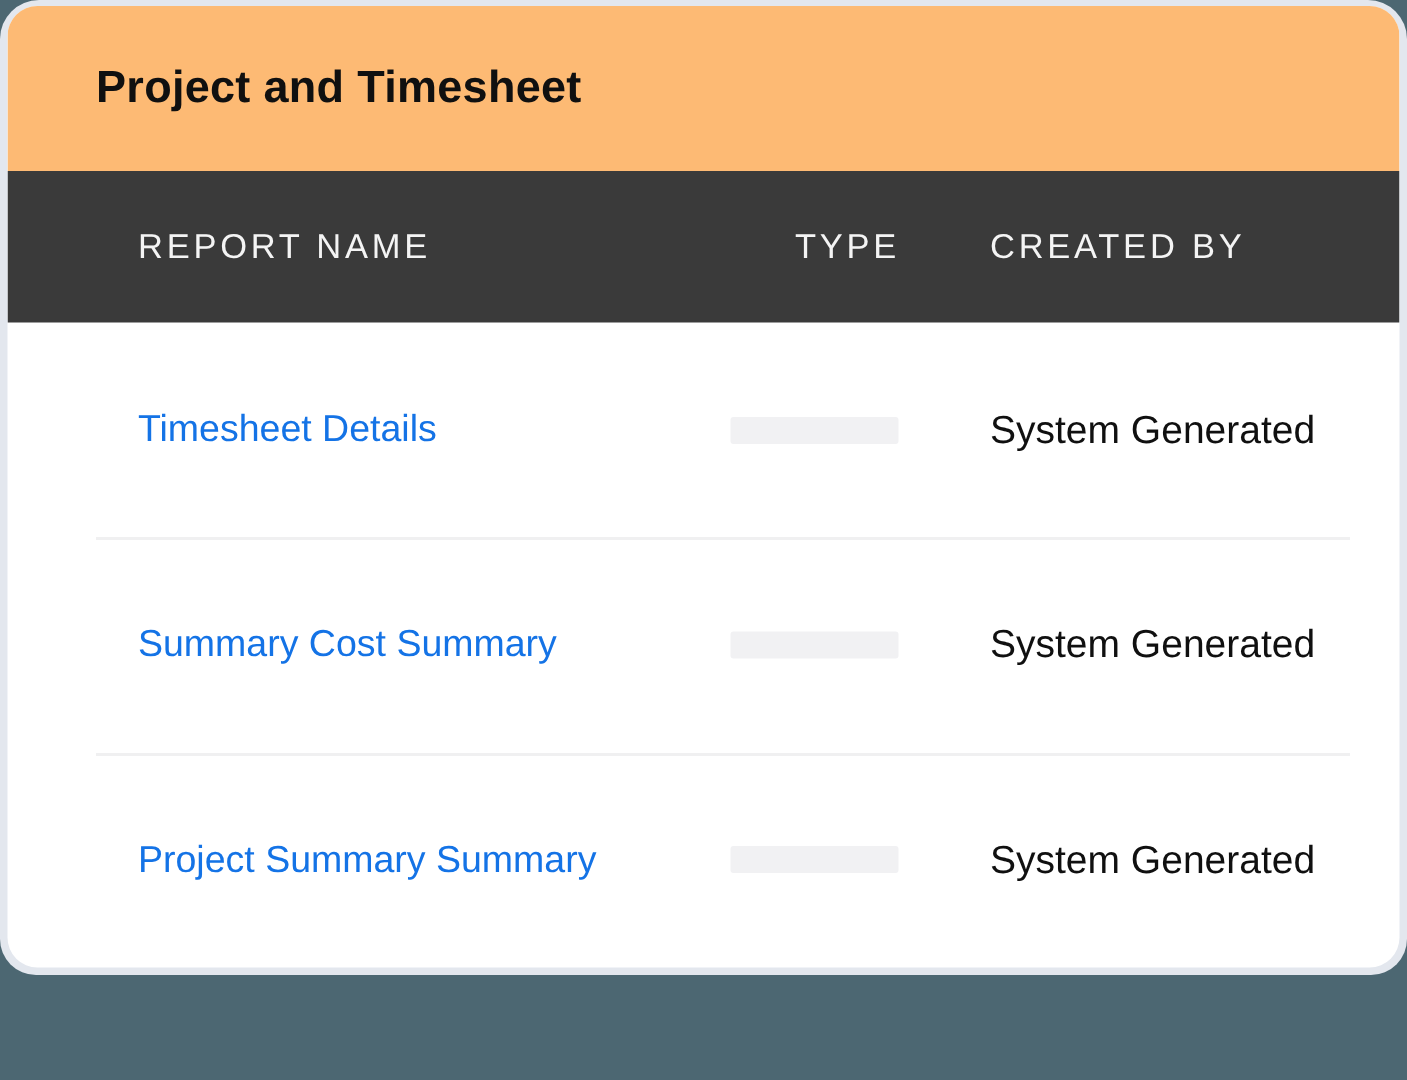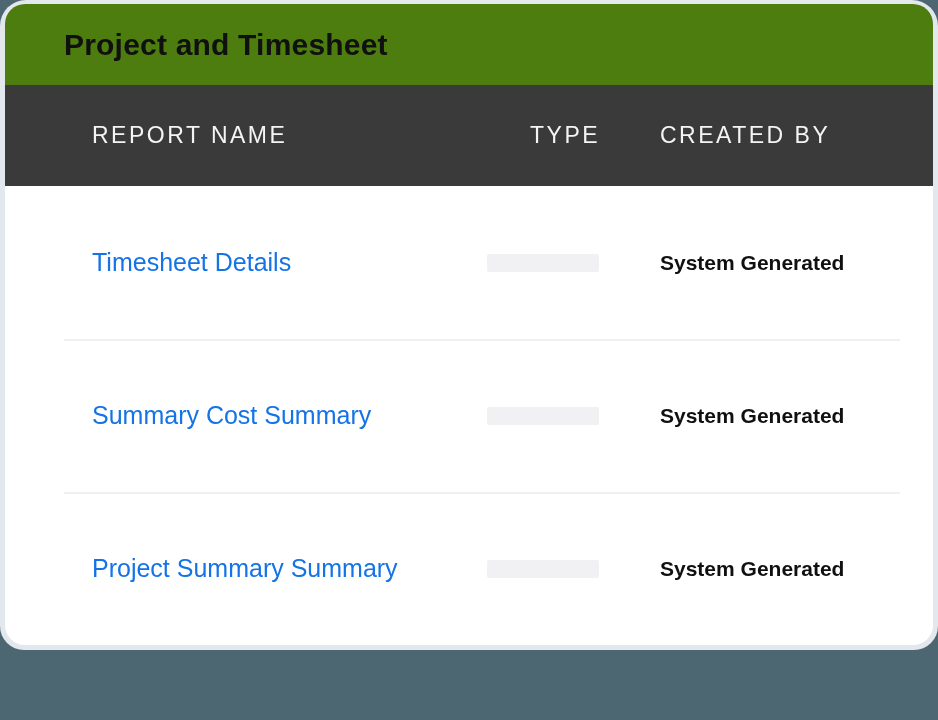--- a/index.html
+++ b/index.html
@@ -24,25 +24,25 @@
   .card {
     position: absolute;
     left: 5px; top: 4px; right: 5px; bottom: 5px;
     background: #ffffff;
     border-radius: 20px;
     overflow: hidden;
     display: flex;
     flex-direction: column;
   }
   .title-section {
-    height: 81px;
+    height: 110px;
     display: flex;
     align-items: center;
     padding-left: 59px;
-    background: #4d7c0f;
+    background: #fdba74;
   }
   .page-title {
     font-size: 30px;
     font-weight: 700;
     color: #101010;
     letter-spacing: 0.2px;
   }
   .grid-cols {
     display: grid;
     grid-template-columns: 395px 173px 1fr;
@@ -88,22 +88,22 @@
     white-space: nowrap;
     justify-self: start;
   }
   .type-bar {
     width: 112px;
     height: 18px;
     border-radius: 2px;
     background: var(--placeholder-bar, #f1f1f3);
   }
   .created-by {
-    font-size: 21px;
-    font-weight: 700;
+    font-size: 26px;
+    font-weight: 400;
     color: #101010;
     white-space: nowrap;
   }
 </style>
 </head>
 <body>
 
 <div class="viewport">
   <div class="frame">
     <div class="card">

